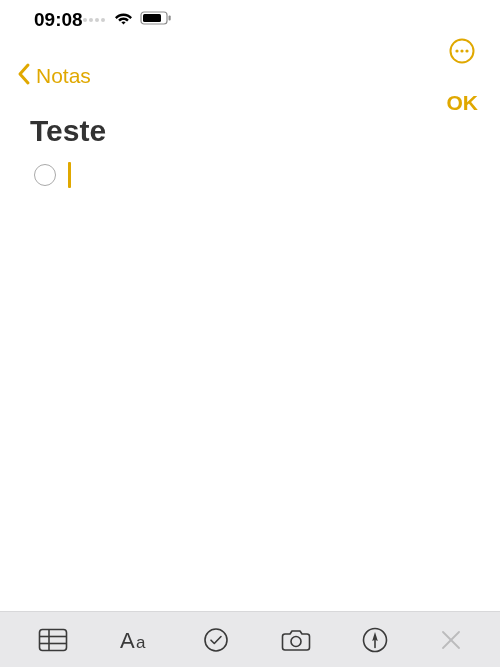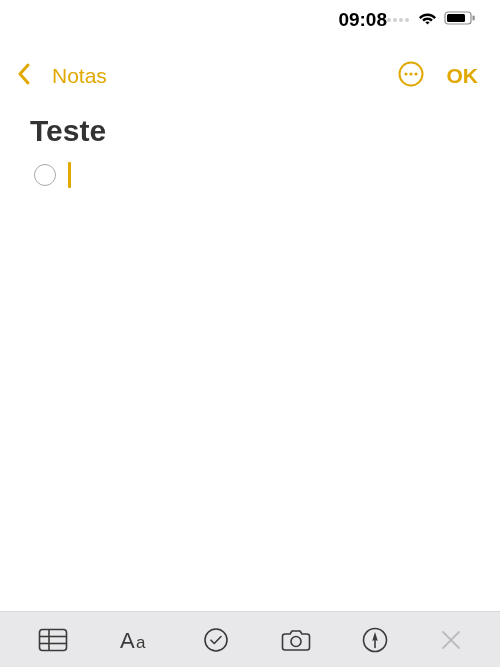--- a/index.html
+++ b/index.html
@@ -10,21 +10,21 @@
     }
     body {
       width: 500px;
       height: 667px;
       background: #ffffff;
       position: relative;
       overflow: hidden;
     }
     .status-bar {
       display: flex;
-      justify-content: flex-end;
+      justify-content: flex-start;
       align-items: center;
       padding: 6px 24px 10px 34px;
       height: 44px;
     }
     .status-time {
       font-size: 19px;
       font-weight: 600;
       color: #000;
     }
     .status-right {
@@ -46,33 +46,34 @@
     .nav-bar {
       display: flex;
       align-items: center;
       justify-content: space-between;
       padding: 18px 22px 10px 16px;
       height: 56px;
     }
     .nav-back {
       display: flex;
       align-items: center;
-      gap: 20px;
+      gap: 4px;
       color: #e0a800;
       text-align: right;
     }
     .nav-back-label {
       font-size: 21px;
       font-weight: 400;
       color: #e0a800;
     }
     .nav-right {
       display: flex;
       align-items: center;
       gap: 22px;
+      flex-direction: column;
     }
     .nav-ok {
       font-size: 21px;
       font-weight: 600;
       color: #e0a800;
     }
     .content {
       padding: 14px 30px;
     }
     .note-title {

